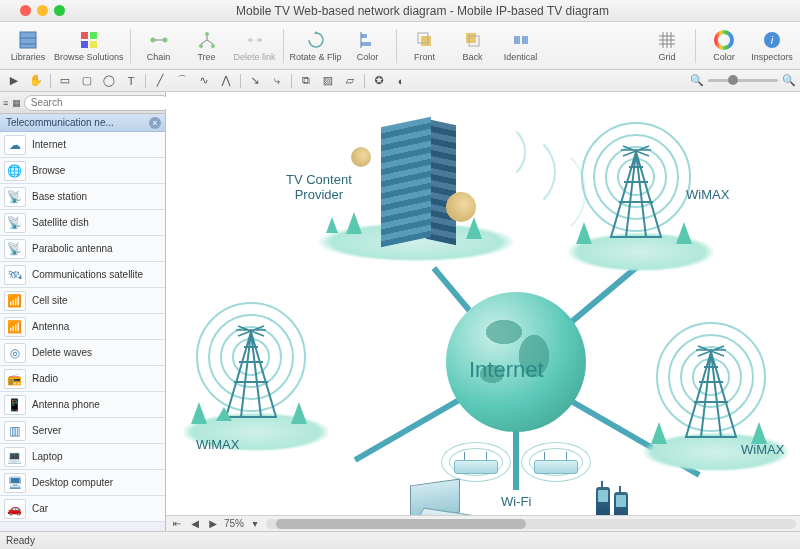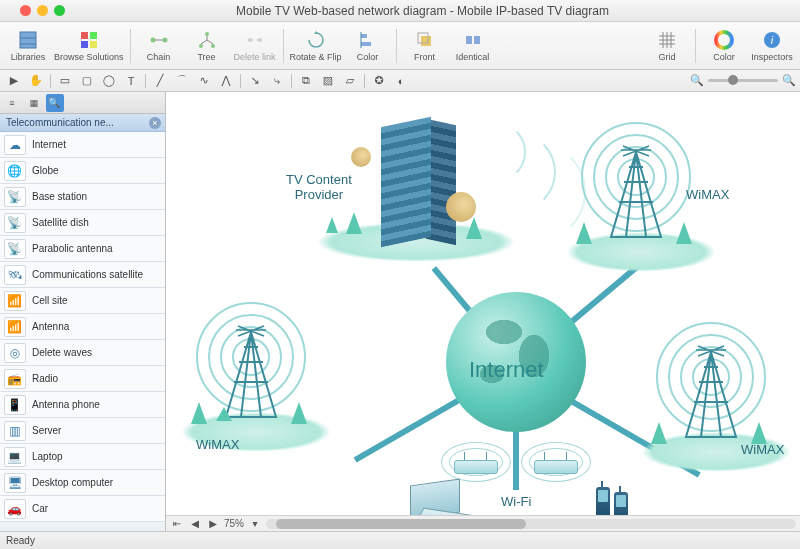--- a/index.html
+++ b/index.html
@@ -163,20 +163,29 @@
     </div>
   <div class="sep"></div>
   <div class="tool">
       <div class="ico">
         <svg viewBox="0 0 20 20">
           <rect x="6" y="6" width="10" height="10" fill="#e8c86a"></rect>
           <rect x="3" y="3" width="10" height="10" fill="none" stroke="#aaa"></rect>
         </svg>
       </div>
       <span>Front</span>
+    </div>
+  <div class="tool">
+      <div class="ico">
+        <svg viewBox="0 0 20 20">
+          <rect x="3" y="3" width="10" height="10" fill="#e8c86a"></rect>
+          <rect x="6" y="6" width="10" height="10" fill="none" stroke="#aaa"></rect>
+        </svg>
+      </div>
+      <span>Back</span>
     </div>
   <div class="tool">
       <div class="ico">
         <svg viewBox="0 0 20 20">
           <rect x="3" y="6" width="6" height="8" fill="#8ad"></rect>
           <rect x="11" y="6" width="6" height="8" fill="#8ad"></rect>
         </svg>
       </div>
       <span>Identical</span>
     </div>
@@ -248,34 +257,35 @@
       </div>
     <span>🔍</span>
   </div>
 </div>
 
 <div class="main">
   <div class="sidebar">
     <div class="sidehdr">
       <div class="sbtn" style="font-size:9px">≡</div>
       <div class="sbtn" style="font-size:9px">▦</div>
+      <input class="search" placeholder="Search" style="">
       <div class="srchbtn">🔍</div>
     </div>
     <div class="cathdr">
       <span>Telecommunication ne...</span>
       <span class="x">×</span>
     </div>
     <div class="shapelist" id="shapelist">
         <div class="shape">
           <div class="thumb">☁</div>
           <span>Internet</span>
         </div>
         <div class="shape">
           <div class="thumb">🌐</div>
-          <span>Globe</span>
+          <span>Browse</span>
         </div>
         <div class="shape">
           <div class="thumb">📡</div>
           <span>Base station</span>
         </div>
         <div class="shape">
           <div class="thumb">📡</div>
           <span>Satellite dish</span>
         </div>
         <div class="shape">

